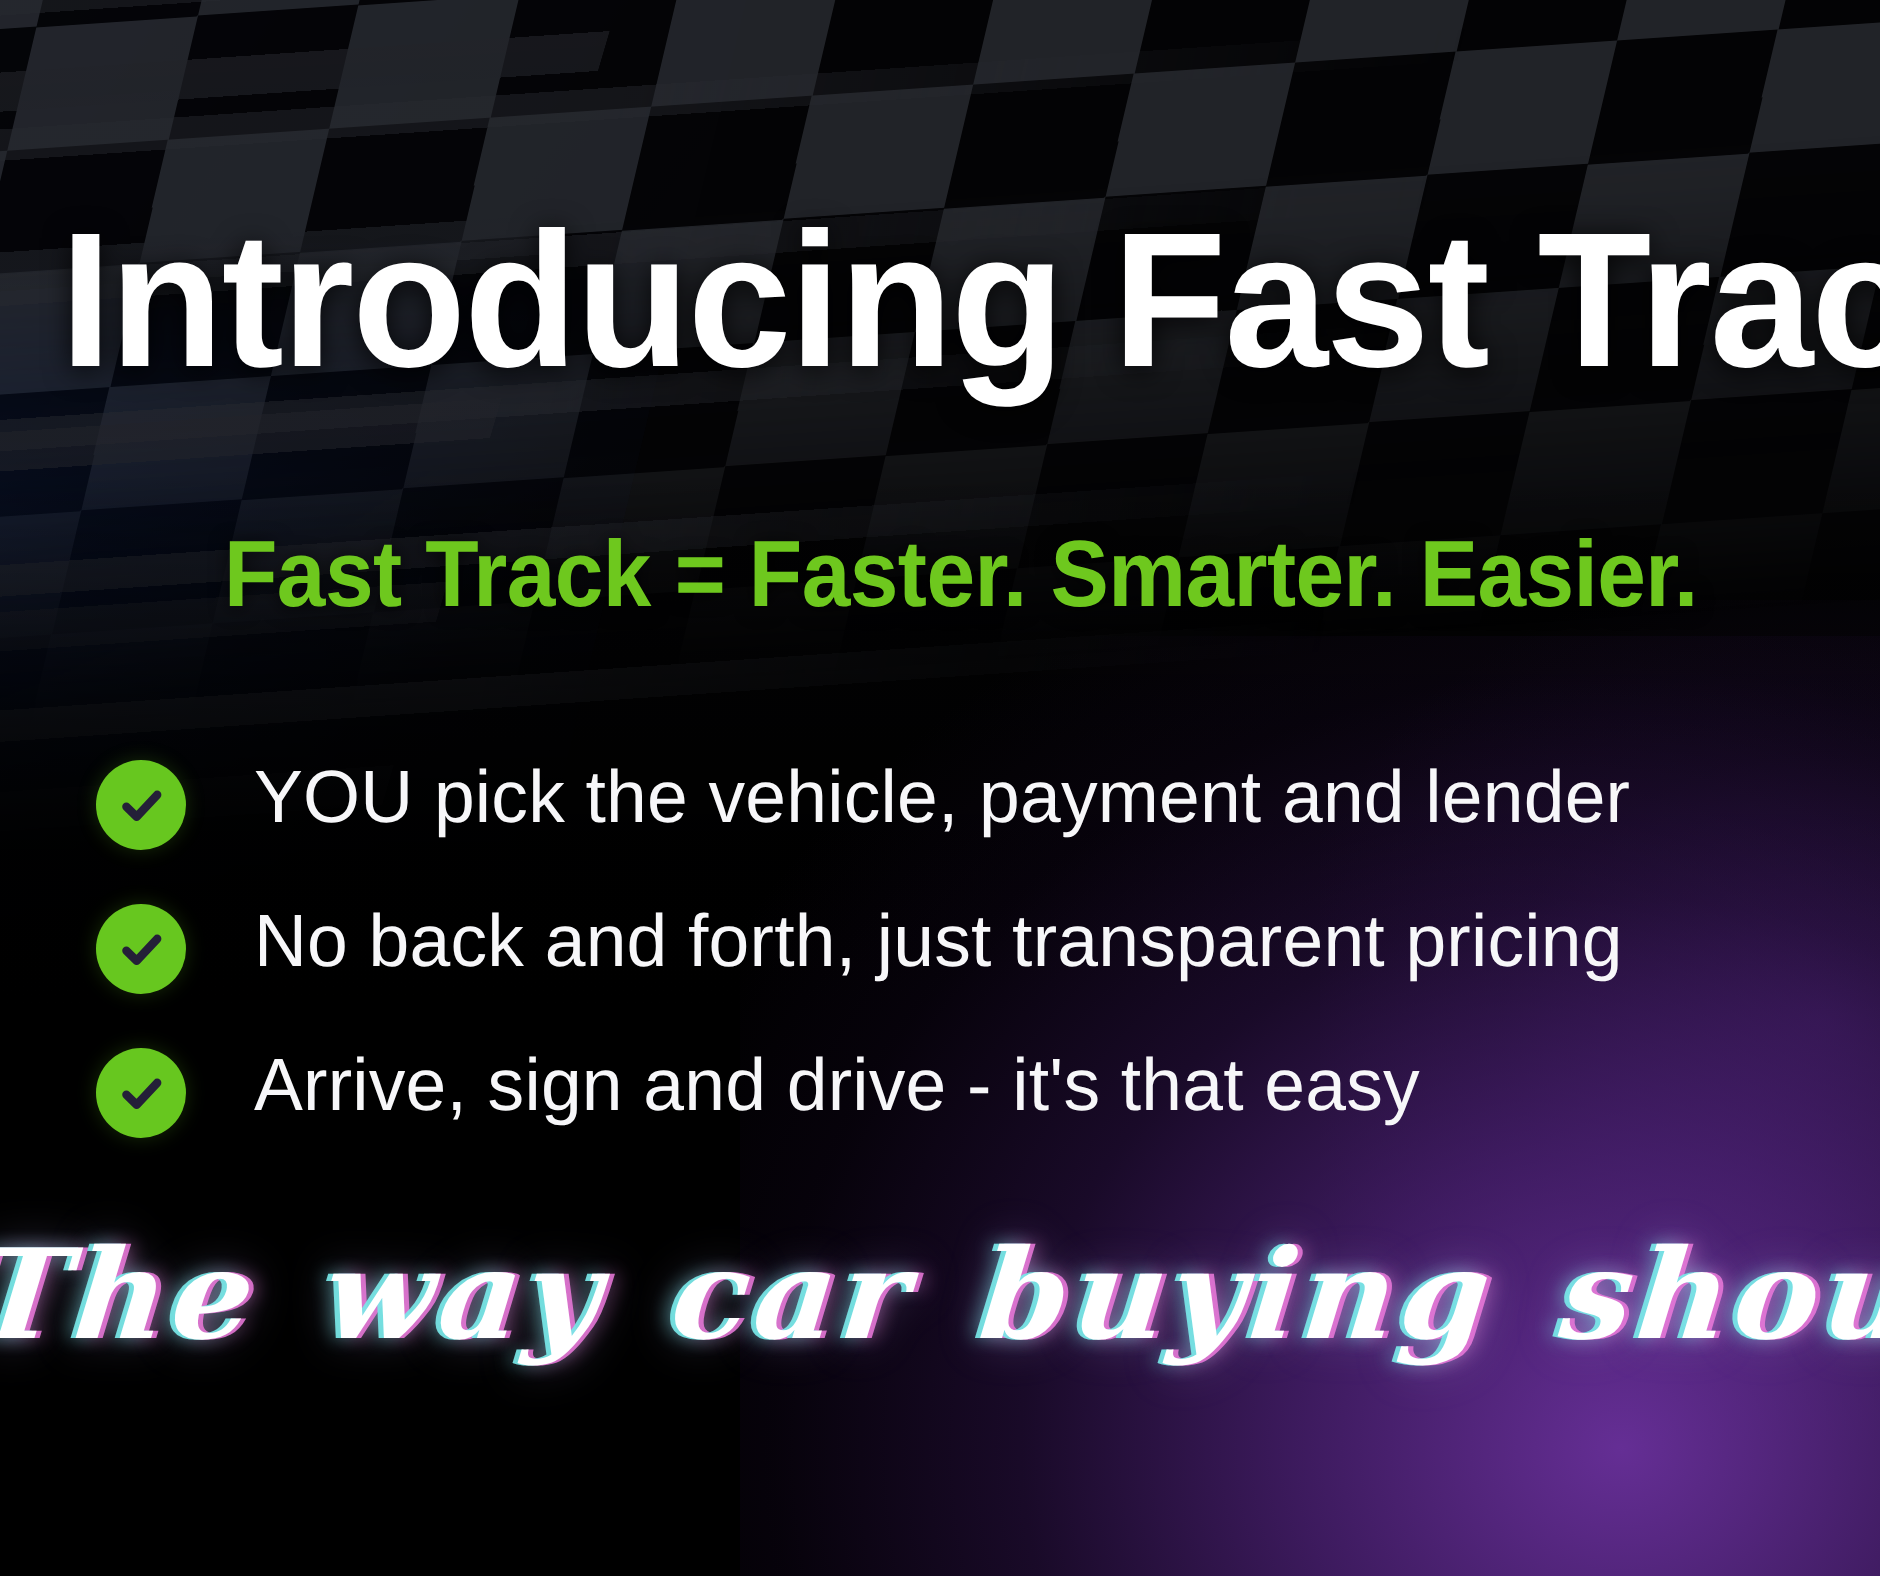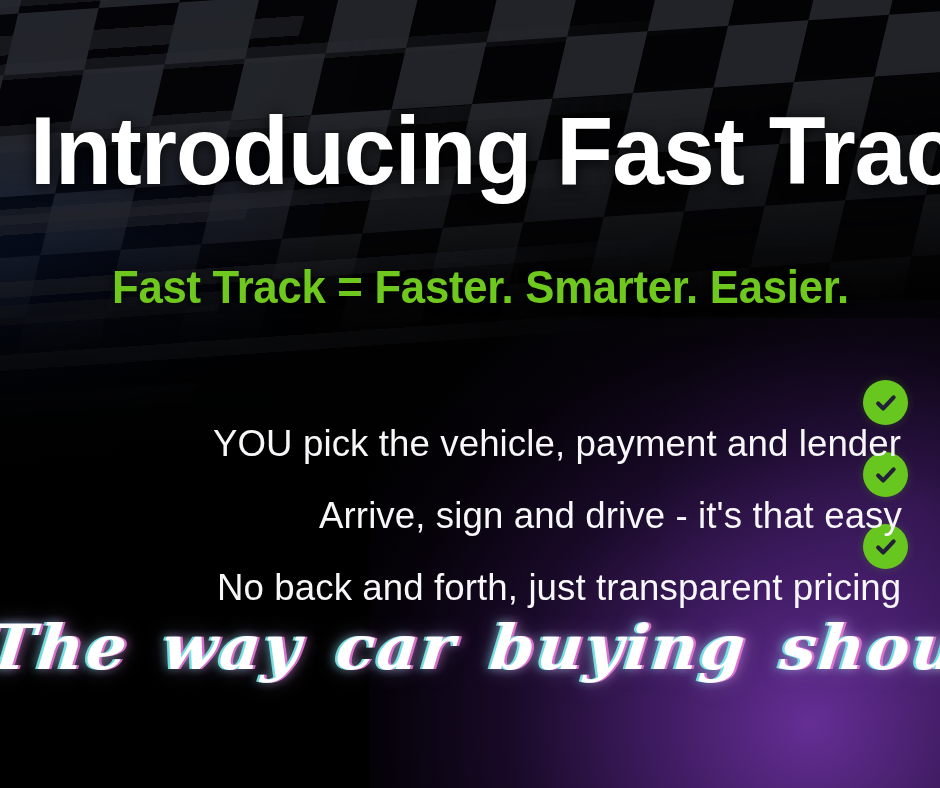--- a/index.html
+++ b/index.html
@@ -161,23 +161,22 @@
 
   
   #bullets {
     position:absolute;
     left:48px; top:380px;
     width:860px;
   }
 
   .bullet-row {
     display:flex;
-    align-items:flex-end;
+    align-items:flex-start;
     height:72px;
-    flex-direction:column;
   }
 
   .check-badge {
     flex:0 0 auto;
     width:45px; height:45px;
     border-radius:50%;
     background:#67c71f;
     display:flex;
     align-items:center;
     justify-content:center;
@@ -256,30 +255,30 @@
         </span>
         <span class="bullet-text">YOU pick the vehicle, payment and lender</span>
       </li>
 
       <li class="bullet-row">
         <span class="check-badge">
           <svg width="26" height="26" viewBox="0 0 26 26" aria-hidden="true">
             <path d="M5.2 13.4 L10.3 18.4 L20.6 7.4" fill="none" stroke="#241f38" stroke-width="4.2" stroke-linecap="round" stroke-linejoin="round"></path>
           </svg>
         </span>
-        <span class="bullet-text">Arrive, sign and drive - it's that easy</span>
+        <span class="bullet-text">No back and forth, just transparent pricing</span>
       </li>
 
       <li class="bullet-row">
         <span class="check-badge">
           <svg width="26" height="26" viewBox="0 0 26 26" aria-hidden="true">
             <path d="M5.2 13.4 L10.3 18.4 L20.6 7.4" fill="none" stroke="#241f38" stroke-width="4.2" stroke-linecap="round" stroke-linejoin="round"></path>
           </svg>
         </span>
-        <span class="bullet-text">No back and forth, just transparent pricing</span>
+        <span class="bullet-text">Arrive, sign and drive - it's that easy</span>
       </li>
 
     </ul>
 
     <div id="tagline-wrap">
       <span id="tagline">The way car buying should be.</span>
     </div>
 
   </div>
 </div>

